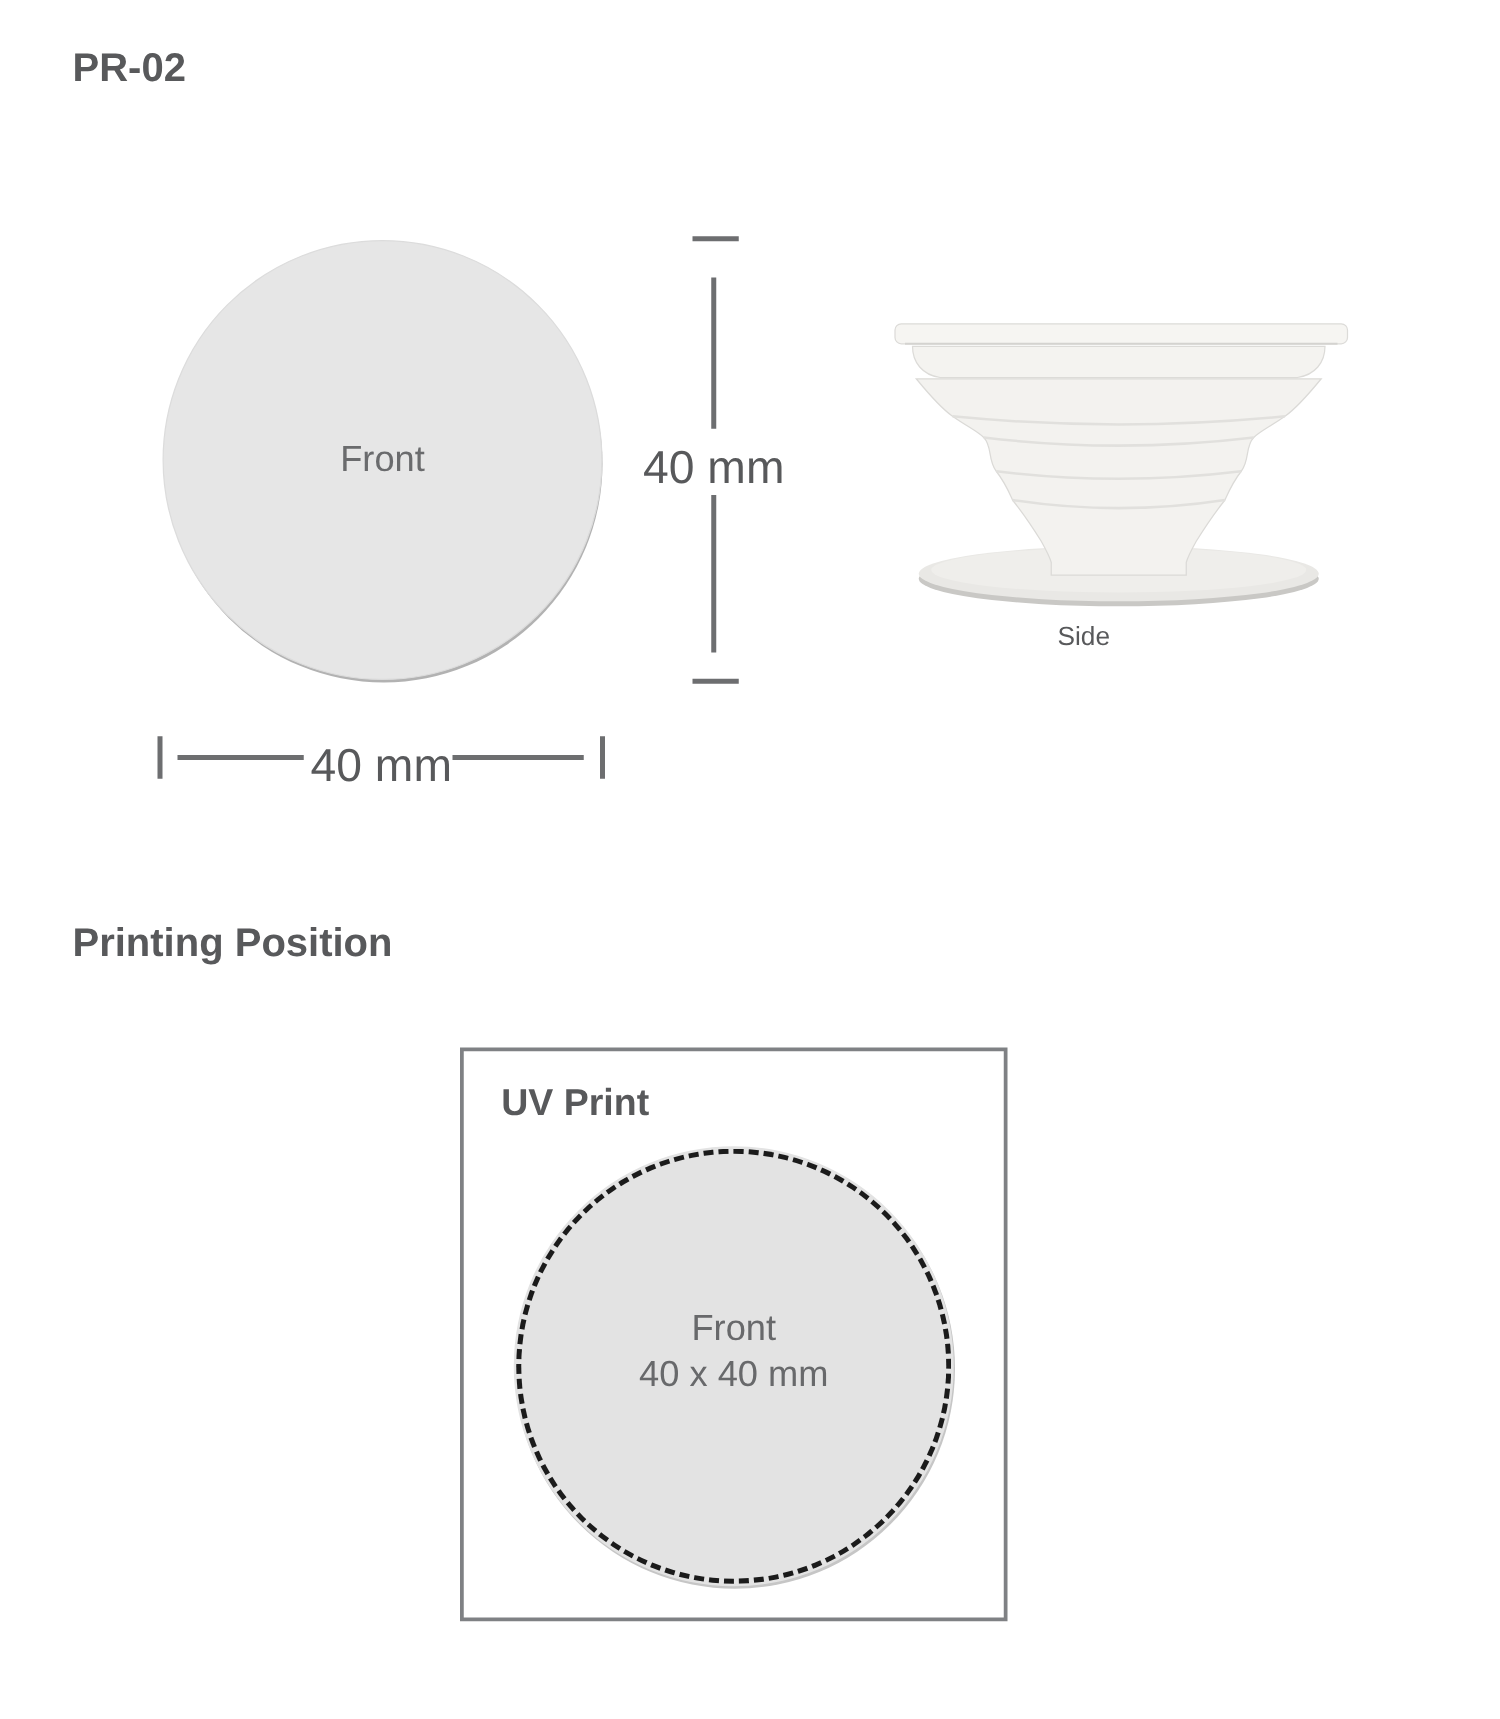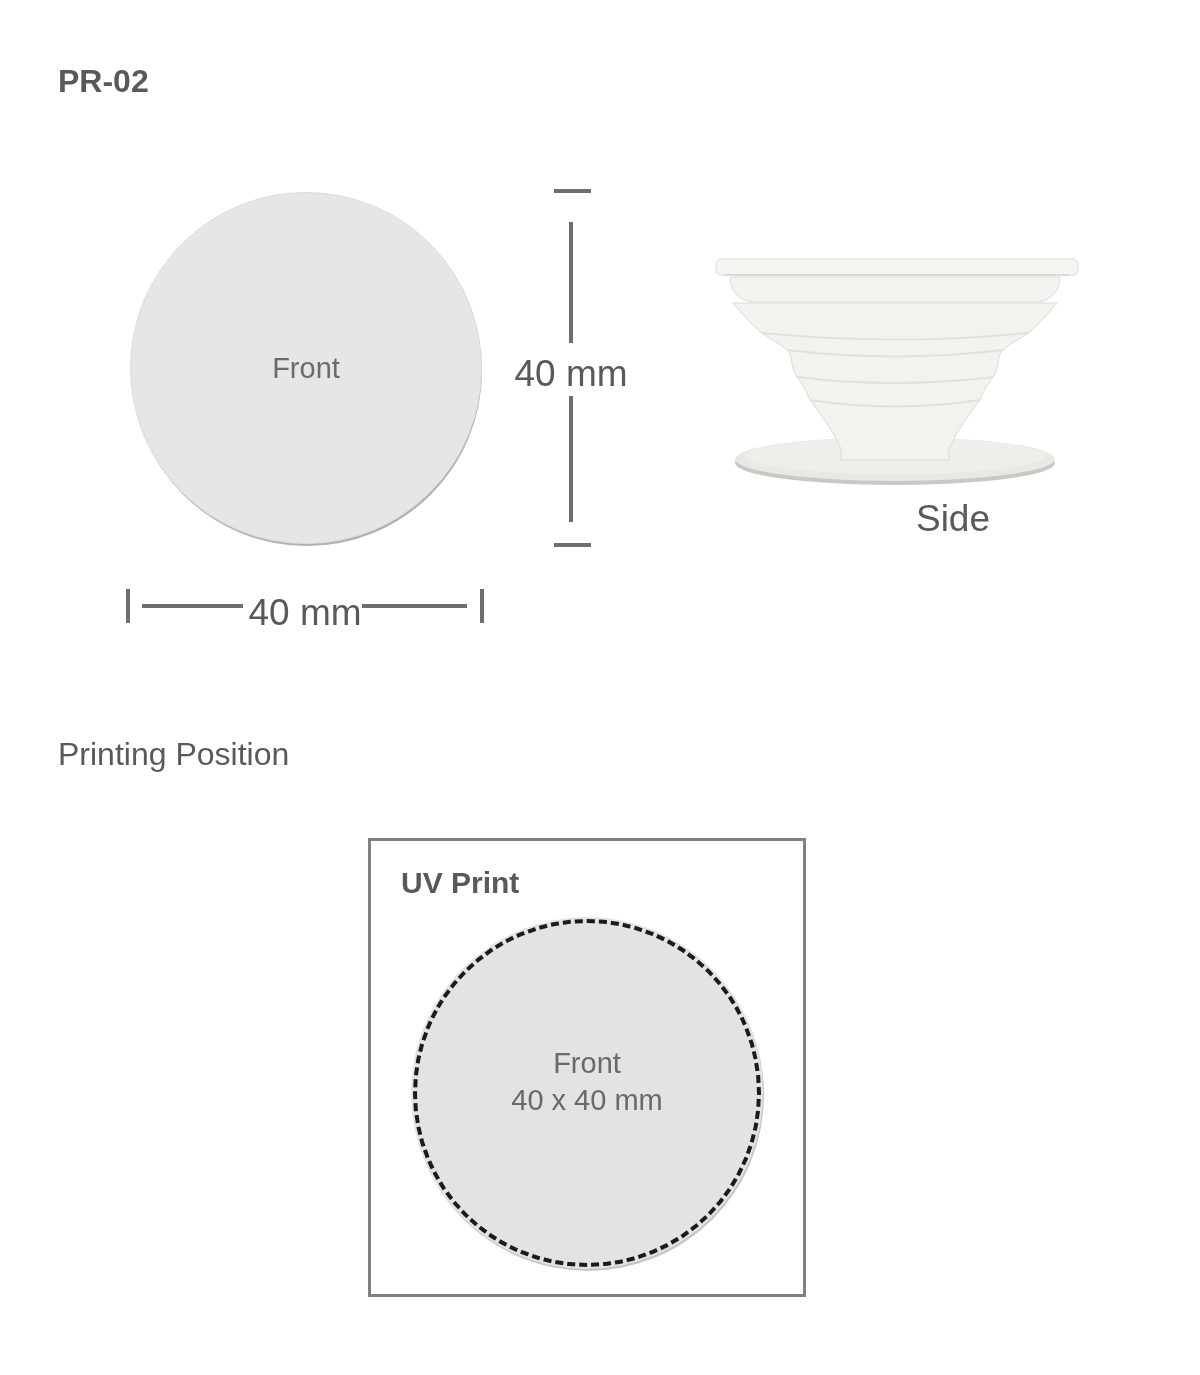--- a/index.html
+++ b/index.html
@@ -7,22 +7,22 @@
     width:1200px;height:1375px;
     background:#ffffff;
     font-family:"Liberation Sans", sans-serif;
     position:relative;
     color:#58595b;
     overflow:hidden;
   }
   .abs{position:absolute;}
 
   
-  .title-block{left:58px;top:61px;font-size:32px;line-height:40px;font-weight:600;color:#58595b;}
-  .section-title{left:58px;top:736px;font-size:32px;font-weight:400;color:#58595b;}
+  .title-block{left:58px;top:34px;font-size:32px;line-height:40px;font-weight:600;color:#58595b;}
+  .section-title{left:58px;top:736px;font-size:32px;font-weight:700;color:#58595b;}
 
   
   .front-circle{
     left:130px;top:192px;width:350px;height:350px;border-radius:50%;
     background:#e6e6e6;border:1px solid #dcdcdc;
     box-shadow:1px 3px 0 -1px #b2b2b2;
   }
   .front-circle .center-label{
     position:absolute;left:50%;top:50%;transform:translate(-50%,-50%);
     font-size:29px;color:#6a6b6d;white-space:nowrap;
@@ -38,21 +38,21 @@
   .vdim-tick-bottom{left:554px;top:543px;width:37px;height:4px;}
 
   .hdim-tick-left{left:126px;top:589px;width:4px;height:34px;}
   .hdim-line-left{left:142px;top:604px;width:101px;height:4px;}
   .hdim-label{left:305px;top:592px;transform:translateX(-50%);}
   .hdim-line-right{left:362px;top:604px;width:105px;height:4px;}
   .hdim-tick-right{left:480px;top:589px;width:4px;height:34px;}
 
   
   .side-photo{left:700px;top:250px;width:395px;height:245px;}
-  .side-label{left:953px;top:498px;transform:translateX(-50%);font-size:37px;color:#58595b;}
+  .side-label{left:867px;top:498px;transform:translateX(-50%);font-size:21px;color:#58595b;}
 
   
   .uv-box{
     left:368px;top:838px;width:438px;height:459px;
     border:3px solid #7f8184;box-sizing:border-box;
   }
   .uv-label{position:absolute;left:30px;top:25px;font-size:30px;font-weight:600;color:#58595b;}
   .print-circle{
     position:absolute;left:40px;top:76px;width:352px;height:352px;border-radius:50%;
     background:#e3e3e3;box-shadow:1px 2px 0 #c6c6c6;

